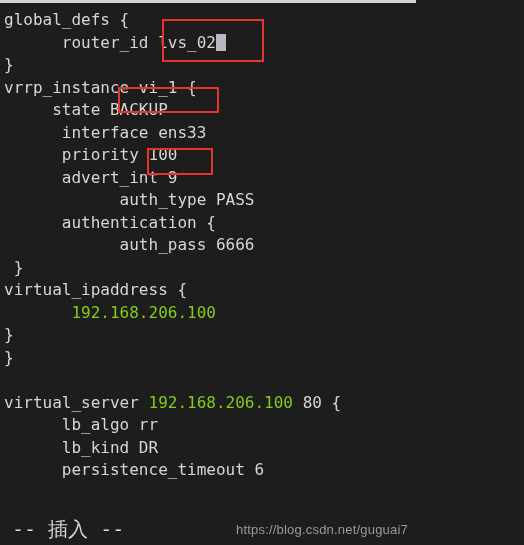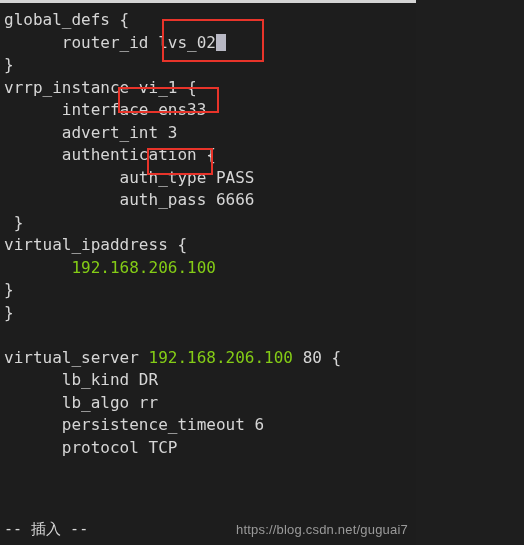--- a/index.html
+++ b/index.html
@@ -45,23 +45,23 @@
   }
   .cursor {
     display: inline-block;
     width: 10px;
     height: 17px;
     background: #b8b8c4;
     vertical-align: -3px;
   }
   .status {
     position: absolute;
-    left: 4px;
+    left: 12px;
     bottom: 6px;
-    font-size: 15px;
+    font-size: 20px;
     line-height: 20px;
     color: #d6d6d6;
     white-space: pre;
     font-family: "DejaVu Sans Mono", "Liberation Mono", monospace;
   }
   .watermark {
     position: absolute;
     right: 8px;
     bottom: 8px;
     font-size: 13px;
@@ -84,36 +84,37 @@
 <div id="screen">
 
   <div class="top-strip"></div>
 
   <div class="terminal">
     <div id="code-lines">
         <div class="line"><span>global_defs {</span></div>
         <div class="line"><span>      router_id lvs_02</span><span class="cursor"></span></div>
         <div class="line"><span>}</span></div>
         <div class="line"><span>vrrp_instance vi_1 {</span></div>
+        <div class="line"><span>     state BACKUP</span></div>
         <div class="line"><span>      interface ens33</span></div>
-        <div class="line"><span>      advert_int 3</span></div>
+        <div class="line"><span>      priority 100</span></div>
+        <div class="line"><span>      advert_int 9</span></div>
+        <div class="line"><span>            auth_type PASS</span></div>
         <div class="line"><span>      authentication {</span></div>
-        <div class="line"><span>            auth_type PASS</span></div>
         <div class="line"><span>            auth_pass 6666</span></div>
         <div class="line"><span> }</span></div>
         <div class="line"><span>virtual_ipaddress {</span></div>
         <div class="line"><span>       </span><span class="ip">192.168.206.100</span></div>
         <div class="line"><span>}</span></div>
         <div class="line"><span>}</span></div>
         <div class="line"><span></span></div>
         <div class="line"><span>virtual_server </span><span class="ip">192.168.206.100</span><span> 80 {</span></div>
+        <div class="line"><span>      lb_algo rr</span></div>
         <div class="line"><span>      lb_kind DR</span></div>
-        <div class="line"><span>      lb_algo rr</span></div>
         <div class="line"><span>      persistence_timeout 6</span></div>
-        <div class="line"><span>      protocol TCP</span></div>
         <div class="line"><span></span></div>
       </div>
   </div>
 
   <div class="status">-- 插入 --</div>
 
   <div class="watermark">https://blog.csdn.net/guguai7</div>
 
   <div id="annotation-layer">
       <div class="hl-box" style="left: 162px; top: 19px; width: 102px; height: 43px;"></div>

